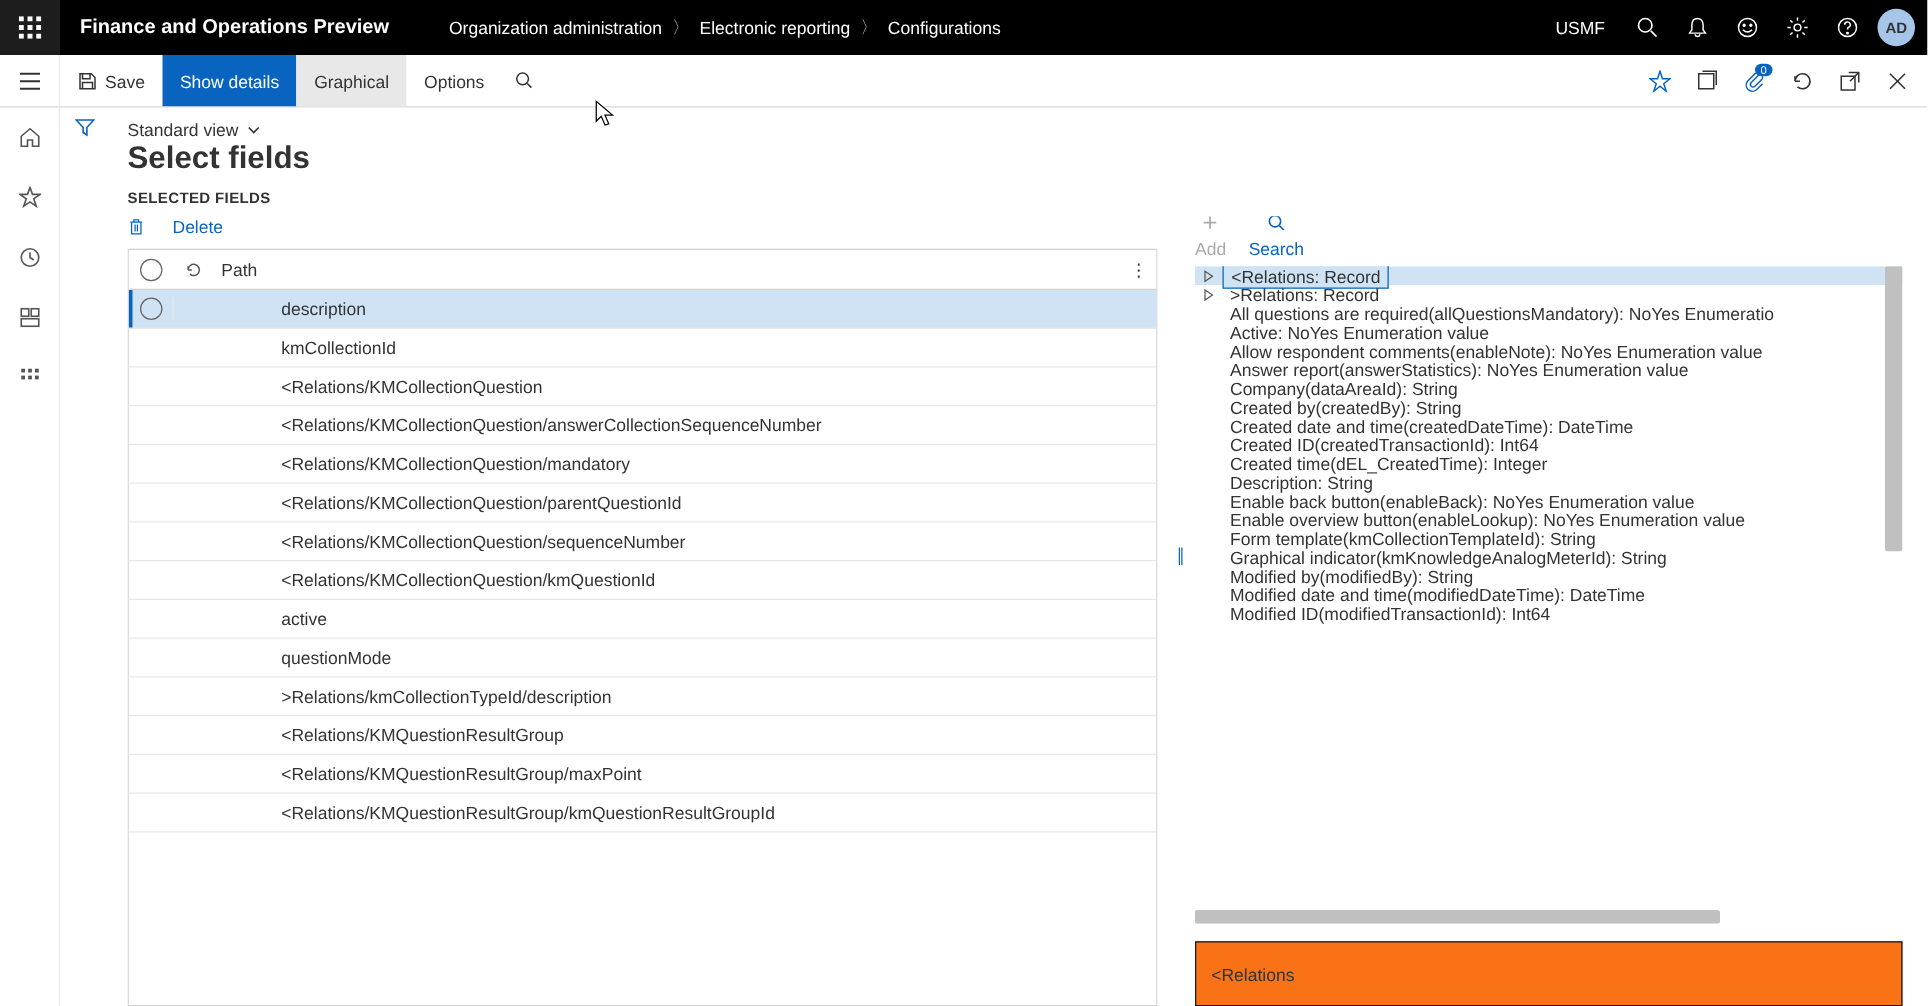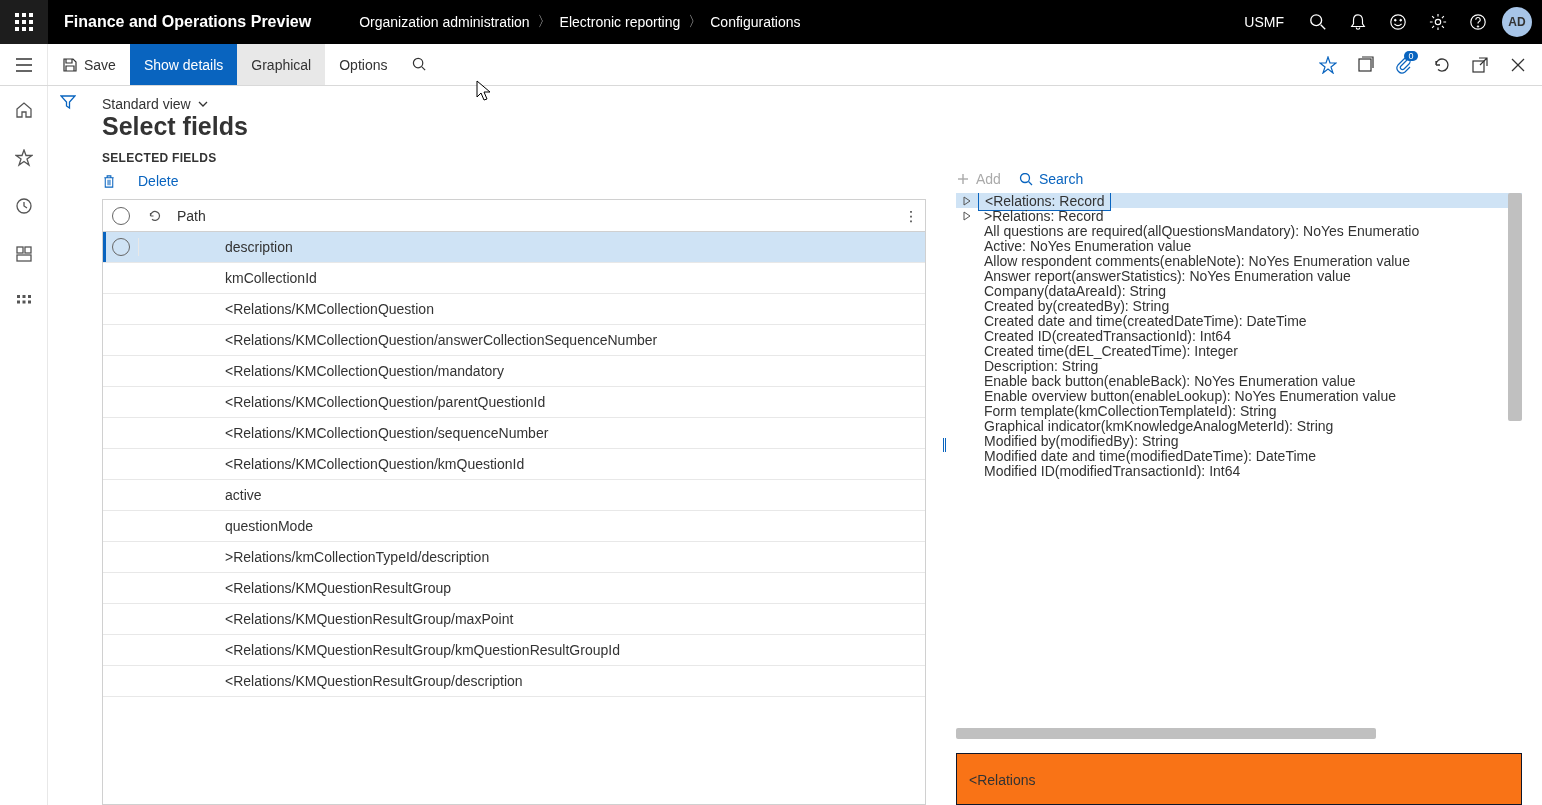--- a/index.html
+++ b/index.html
@@ -72,21 +72,21 @@
 .grid-row .grid-col-refresh {  }
 .grid-row .grid-col-path { padding-left: 6px; white-space: nowrap; overflow: hidden; text-overflow: ellipsis; }
 
 
 .splitter { position: absolute; left: 838px; top: 260px; width: 6px; height: 24px; display: flex; align-items: center; justify-content: center; }
 .splitter::before { content:''; width: 1px; height: 14px; background: #0964bf; box-shadow: 2px 0 #0964bf; }
 
 
 .right-panel { flex: 1; display: flex; flex-direction: column; overflow: hidden; padding-right: 20px; }
 .right-toolbar { display: flex; gap: 18px; margin-bottom: 6px; margin-top: -2px;}
-.r-btn { display: flex; align-items: center; gap: 6px; cursor: pointer; }
+.r-btn { display: flex; align-items: center; gap: 6px; cursor: pointer; flex-direction: column; }
 .r-btn.disabled { color: #aaa; }
 .r-btn.link { color: #0964bf; }
 .r-btn svg { width: 14px; height: 14px; }
 .tree-scroll { position: relative; flex: 1; overflow: hidden; }
 .tree-body { height: 100%; overflow-y: hidden; }
 .tree-item { display: flex; align-items: center; height: 15px; padding-left: 6px; gap: 6px; white-space: nowrap; }
 .tree-toggle { width: 10px; display: flex; align-items: center; justify-content: center; }
 .tree-toggle svg { width: 8px; height: 10px; }
 .tree-item.sel { background: #cfe3f5; }
 .tree-item .label-box { padding: 1px 6px; }
@@ -378,25 +378,20 @@
               </div>
               <div class="grid-row">
                 <div class="grid-col-check"></div>
                 <div class="grid-col-refresh"></div>
                 <div class="grid-col-path">&lt;Relations/KMQuestionResultGroup/maxPoint</div>
               </div>
               <div class="grid-row">
                 <div class="grid-col-check"></div>
                 <div class="grid-col-refresh"></div>
                 <div class="grid-col-path">&lt;Relations/KMQuestionResultGroup/kmQuestionResultGroupId</div>
-              </div>
-              <div class="grid-row">
-                <div class="grid-col-check"></div>
-                <div class="grid-col-refresh"></div>
-                <div class="grid-col-path">&lt;Relations/KMQuestionResultGroup/description</div>
               </div>
             </div>
         </div>
       </div>
 
       <div class="splitter"></div>
 
       <div class="right-panel">
         <div class="right-toolbar">
           <div class="r-btn disabled">

